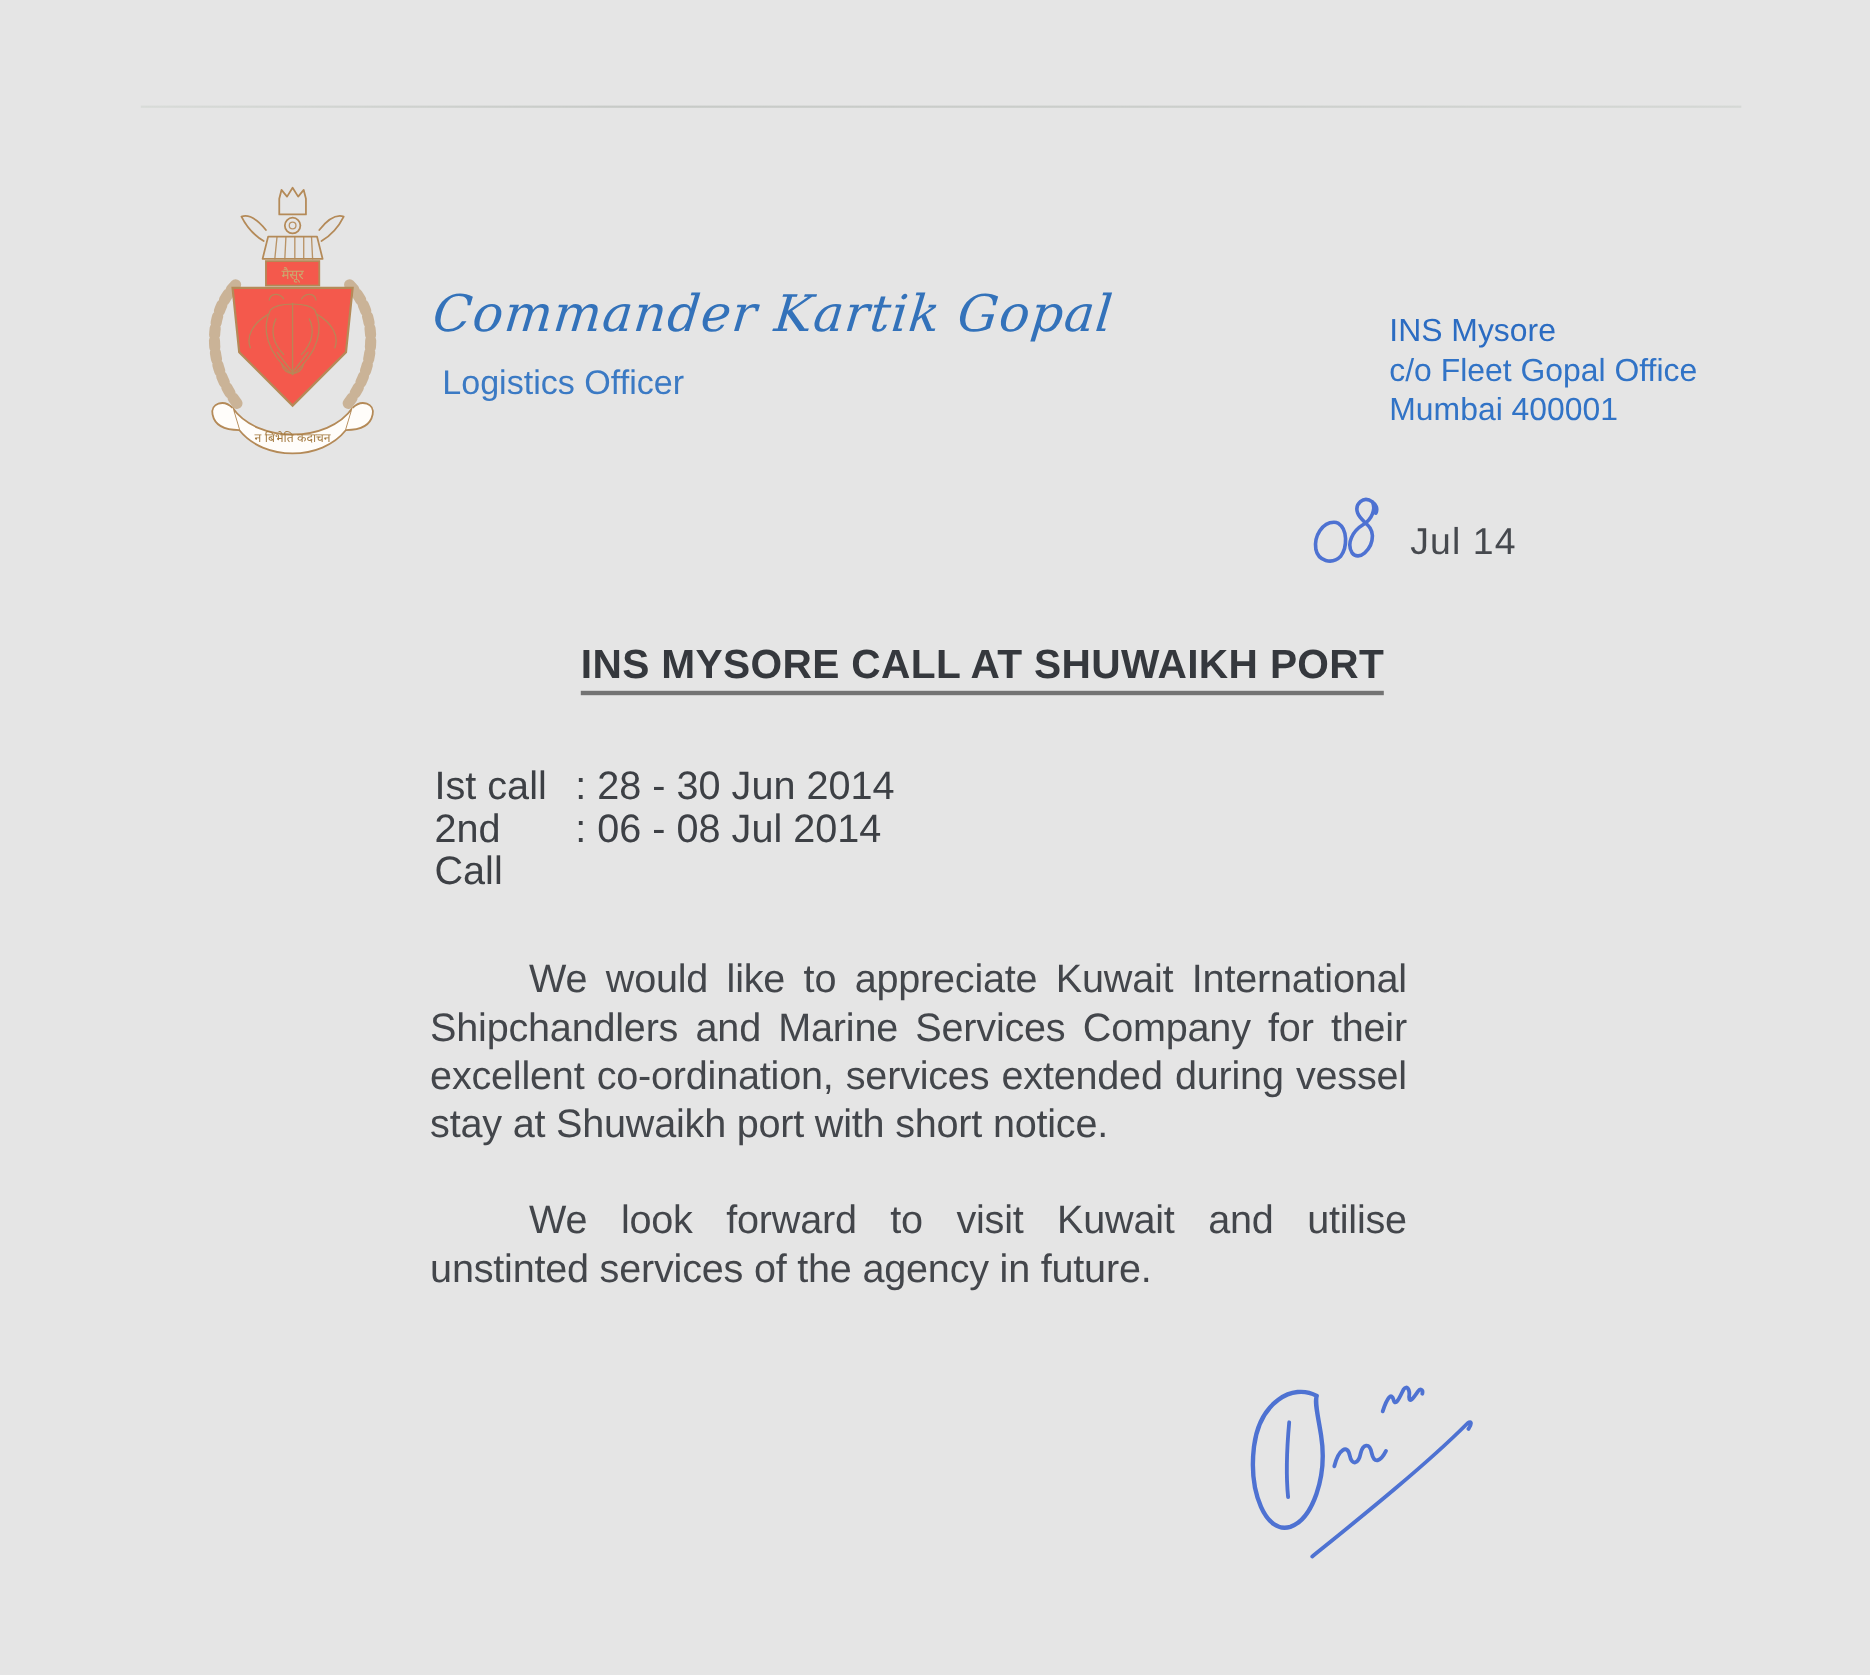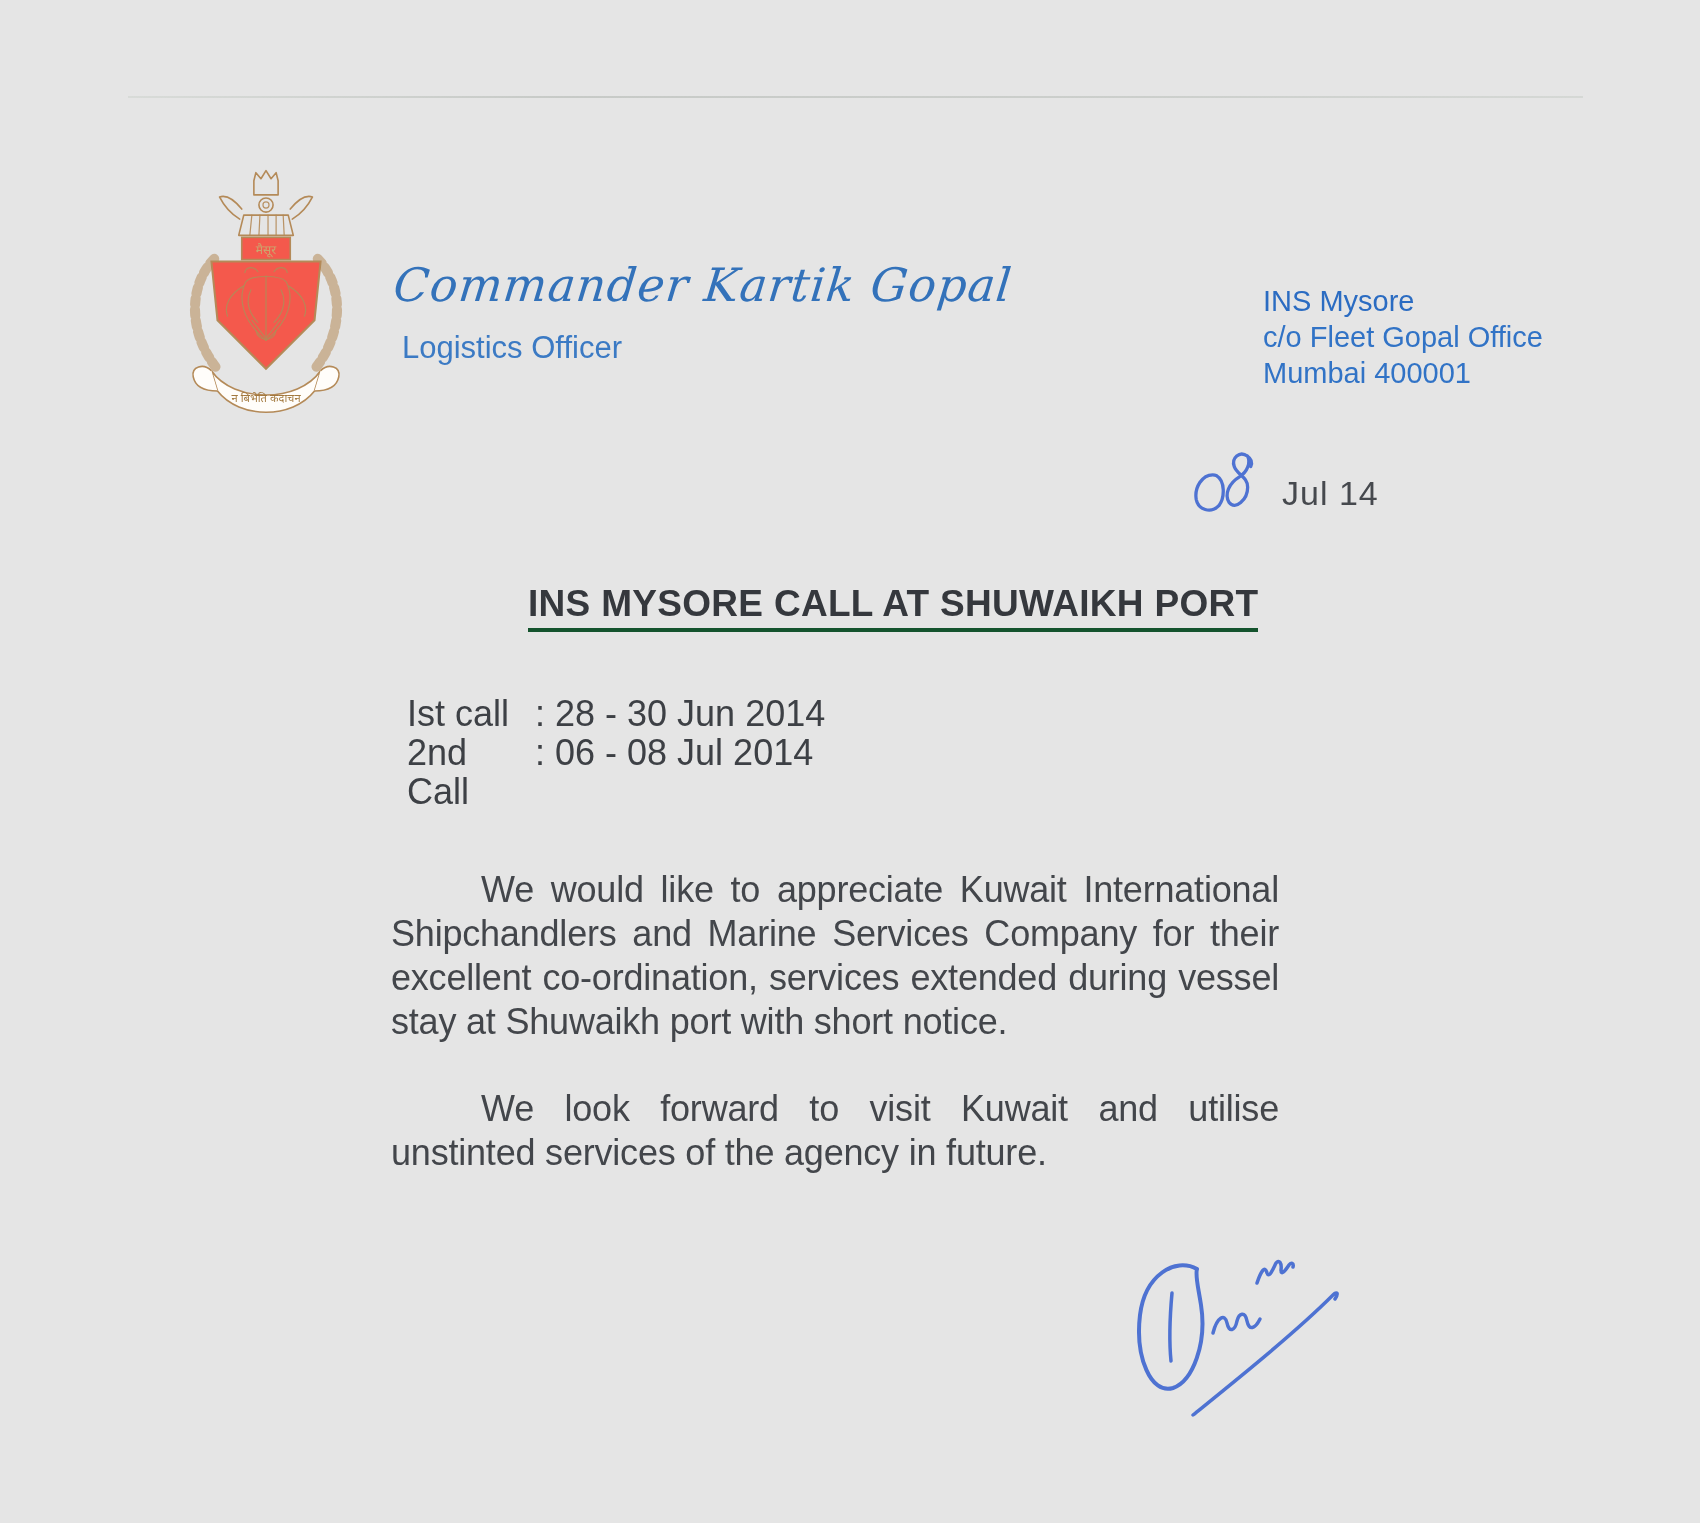--- a/index.html
+++ b/index.html
@@ -37,24 +37,24 @@
   .hand-day{position:absolute;left:1188px;top:446px;width:72px;height:72px;}
   .date-text{
     position:absolute;left:1282px;top:474px;
     font-size:34px;color:#46494e;white-space:nowrap;letter-spacing:1px;
   }
 
   .letter-title{
     position:absolute;left:528px;top:583px;
     font-size:37px;font-weight:bold;color:#35383d;
     letter-spacing:0.3px;white-space:nowrap;
-    border-bottom:4px solid #14532d;padding-bottom:3px;
+    border-bottom:4px solid #737373;padding-bottom:3px;
   }
 
-  .calls{position:absolute;left:407px;top:694px;font-size:36px;line-height:39px;color:#3d4045;}
+  .calls{position:absolute;left:395px;top:694px;font-size:36px;line-height:39px;color:#3d4045;}
   .call-row{display:flex;}
   .call-label{display:inline-block;width:128px;}
   .call-value{white-space:pre;}
 
   .body-text{
     position:absolute;left:375px;top:852px;width:920px;
     font-size:36px;line-height:44px;color:#43464b;
     text-align:justify;letter-spacing:-0.2px;
   }
   .body-text p{margin:16px;text-indent:90px;}

